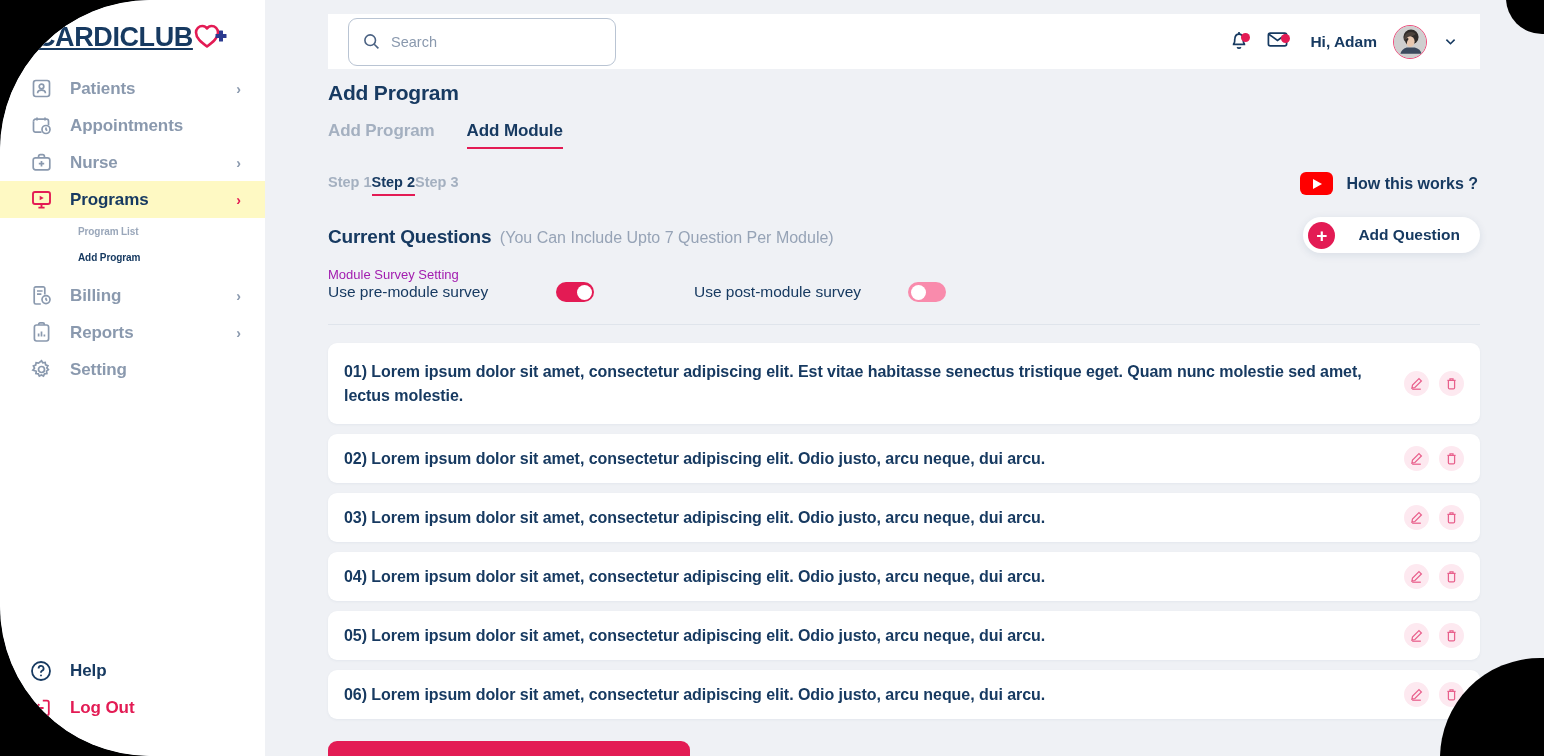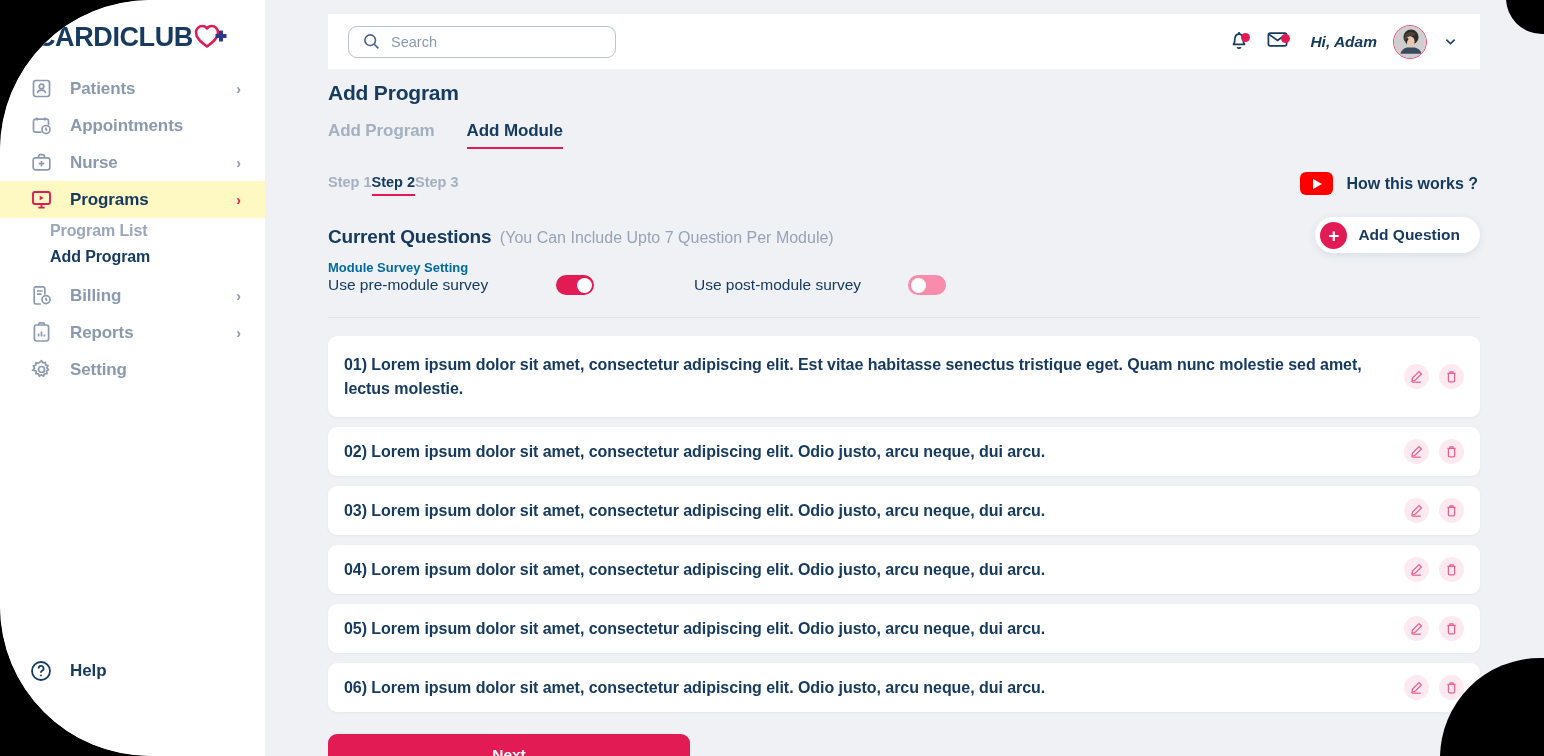--- a/index.html
+++ b/index.html
@@ -67,20 +67,21 @@
     left: 36px; top: 21px;
     display: flex;
     align-items: center;
     gap: 0px;
   }
   .logo-text {
     font-size: 27px;
     font-weight: 700;
     letter-spacing: -0.4px;
     color: #173a61;
+    text-decoration: underline;
   }
   .logo-mark { margin-left: 1px; margin-top: 2px; }
 
   .nav { position: absolute; left: 0; top: 70px; width: 265px; }
 
   .nav-item {
     position: relative;
     display: flex;
     align-items: center;
     height: 37px;
@@ -112,22 +113,22 @@
   .nav-item.active .ico { color: #e31b54; }
   .nav-item.active .lbl { color: #173a61; }
   .nav-item.active .chev { color: #e31b54; }
 
   .nav-spacer-6 { height: 7px; }
 
   .sub-item {
     display: flex;
     align-items: center;
     height: 26px;
-    padding-left: 50px;
-    font-size: 16px;
+    padding-left: 78px;
+    font-size: 10px;
     font-weight: 700;
     color: #9aa7ba;
     cursor: pointer;
     letter-spacing: -0.1px;
   }
   .sub-item.current { color: #173a61; }
 
   .nav-bottom {
     position: absolute;
     left: 0; top: 652px;
@@ -154,21 +155,21 @@
     height: 55px;
     background: #ffffff;
     display: flex;
     align-items: center;
     padding: 0 0 0 20px;
   }
 
   .search-box {
     position: relative;
     width: 268px;
-    height: 32px;
+    height: 48px;
     border: 1px solid #b9c4d3;
     border-radius: 9px;
     display: flex;
     align-items: center;
     padding-left: 14px;
     background: #fff;
   }
   .search-box .sicon { color: #4a6182; display:flex; }
   .search-box input {
     border: none;
@@ -204,21 +205,20 @@
   }
   .bell-dot { right: 8px; top: 10px; }
   .mail-dot { right: 6px; top: 11px; }
 
   .greeting {
     font-size: 15.5px;
     font-weight: 700;
     color: #173a61;
     margin: 0 16px 0 14px;
     white-space: nowrap;
-    font-style: italic;
   }
   .avatar {
     width: 34px; height: 34px;
     border-radius: 50%;
     border: 1.6px solid #f04e7e;
     overflow: hidden;
     background: #d9d9d9;
     position: relative;
   }
   .avatar svg { display:block; }
@@ -355,27 +355,28 @@
     display: flex; align-items: center; justify-content: center;
     font-size: 19px;
     font-weight: 700;
     line-height: 1;
     margin-right: 11px;
   }
   .aq-label {
     font-size: 15.5px;
     font-weight: 700;
     color: #173a61;
+    margin-left: 12px;
   }
 
   .survey-setting-title {
-    margin-top: 12px;
+    margin-top: 19px;
     font-size: 13px;
-    font-weight: 700;
-    color: #0369a1;
+    font-weight: 400;
+    color: #a21caf;
   }
 
   .survey-row {
     display: flex;
     align-items: center;
   }
   .survey-label {
     font-size: 15.5px;
     color: #173a61;
     font-weight: 400;
@@ -579,20 +580,30 @@
       <div class="nav-item">
         <span class="ico">
           <svg width="22" height="22" viewBox="0 0 22 22" fill="none" stroke="currentColor" stroke-width="1.8">
             <circle cx="11" cy="11" r="9"></circle>
             <path d="M8.6 8.4a2.5 2.5 0 1 1 3.3 2.4c-.6.3-.9.8-.9 1.5v.4"></path>
             <circle cx="11" cy="15.4" r="0.95" fill="currentColor" stroke="none"></circle>
           </svg>
         </span>
         <span class="lbl">Help</span>
       </div>
+      <div class="nav-item logout">
+        <span class="ico">
+          <svg width="22" height="22" viewBox="0 0 22 22" fill="none" stroke="currentColor" stroke-width="1.8">
+            <path d="M12.8 3.6h4.2a1.8 1.8 0 0 1 1.8 1.8v11.2a1.8 1.8 0 0 1-1.8 1.8h-4.2"></path>
+            <path d="M9.4 7.2L5 11l4.4 3.8"></path>
+            <path d="M5.2 11h8.4"></path>
+          </svg>
+        </span>
+        <span class="lbl">Log Out</span>
+      </div>
     </div>
   </aside>
 
   <main class="main">
 
     <div class="topbar">
       <div class="search-box">
         <span class="sicon">
           <svg width="17" height="17" viewBox="0 0 17 17" fill="none" stroke="currentColor" stroke-width="1.6">
             <circle cx="7.2" cy="7.2" r="5.3"></circle>

